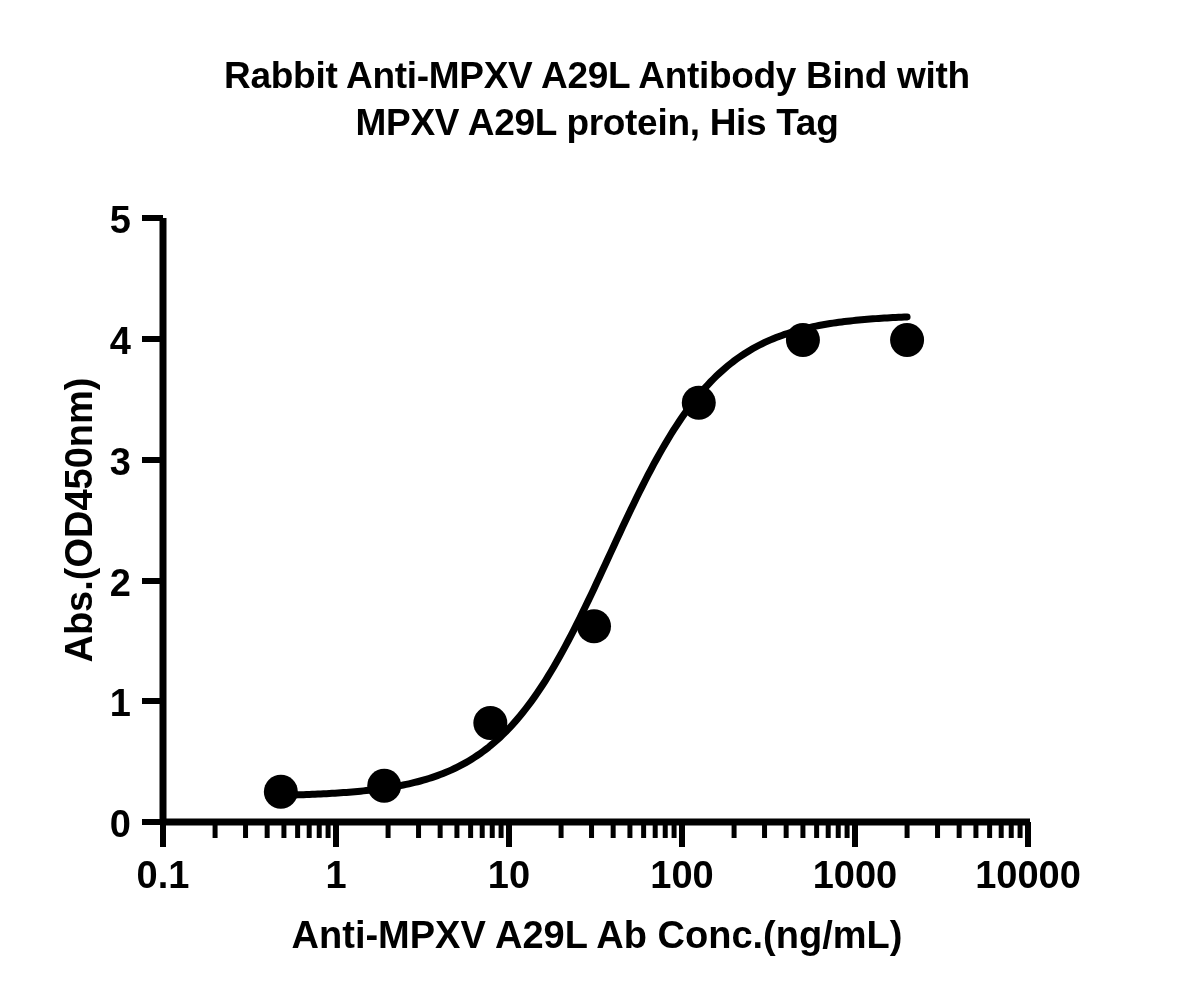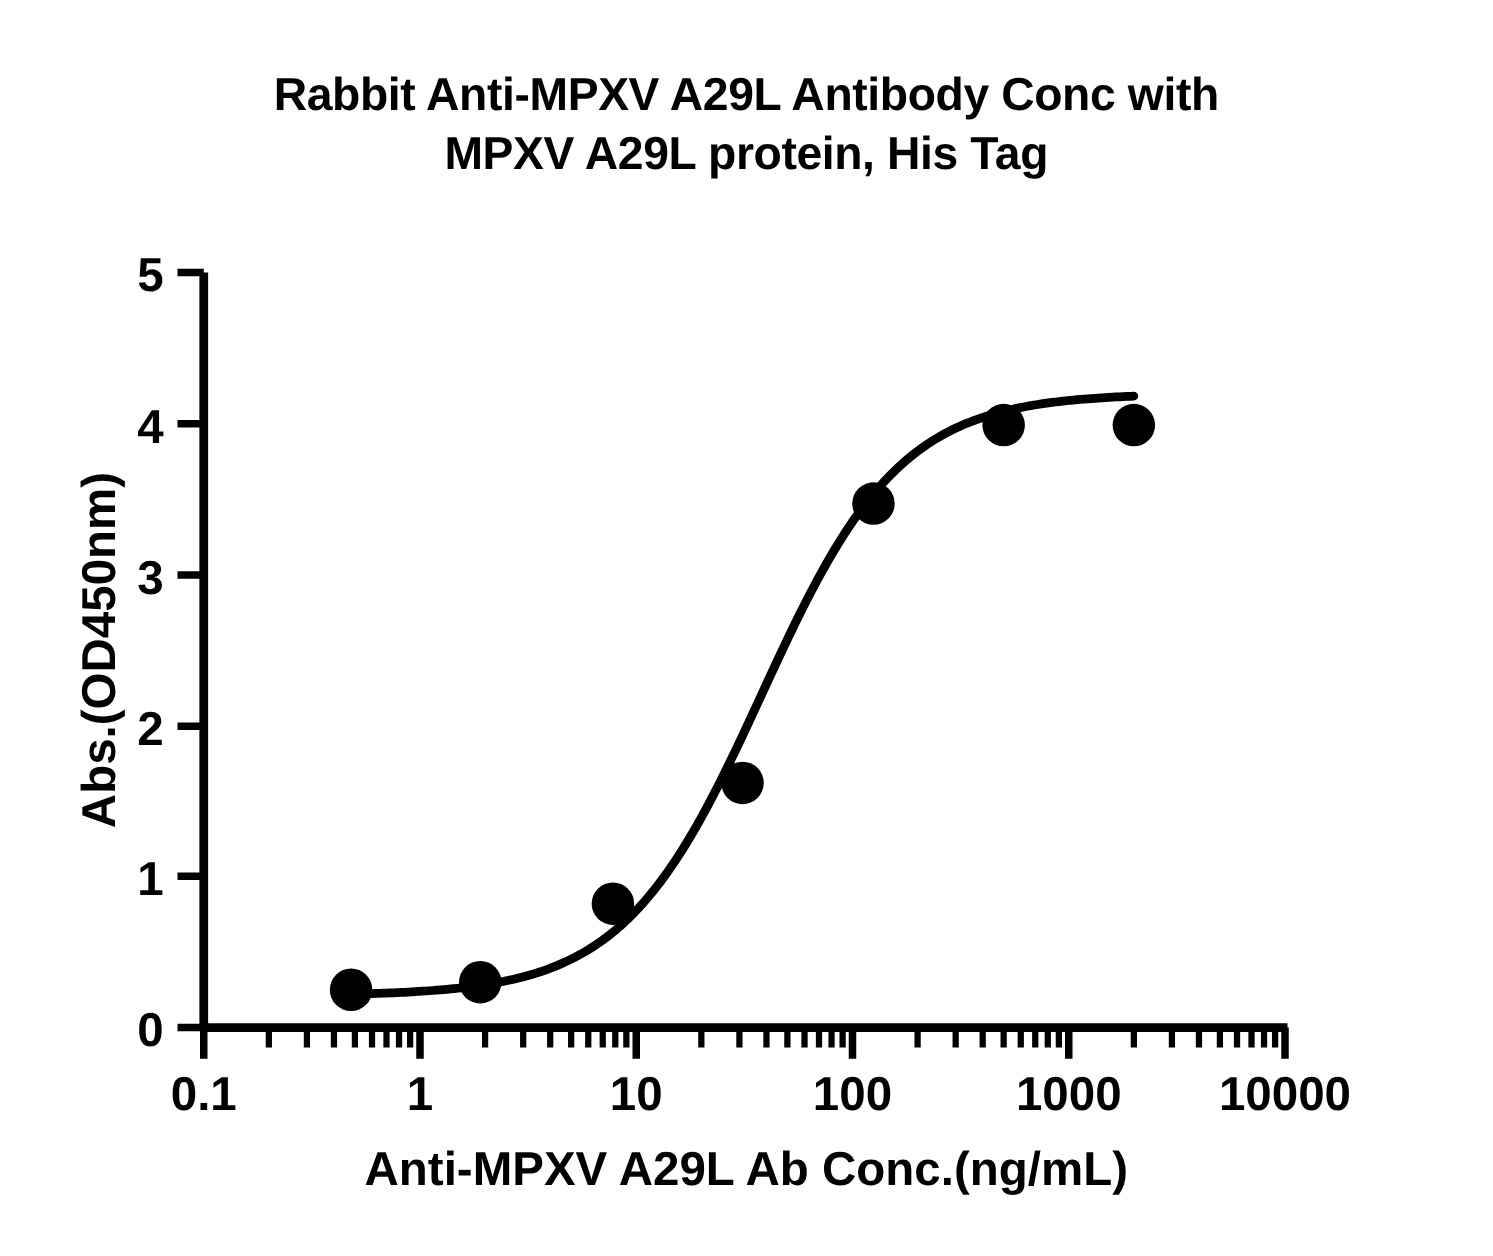--- a/index.html
+++ b/index.html
@@ -75,21 +75,21 @@
   .data-point {
     fill: #000000;
     stroke: none;
   }
 </style>
 </head>
 <body>
 
 <div id="figure">
 
-  <div id="chart-title">Rabbit Anti-MPXV A29L Antibody Conc with
+  <div id="chart-title">Rabbit Anti-MPXV A29L Antibody Bind with
 MPXV A29L protein, His Tag</div>
 
   <svg id="plot-svg" width="1194" height="1005" viewBox="0 0 1194 1005">
 
     <text class="axis-label" transform="translate(92,520) rotate(-90)" text-anchor="middle">Abs.(OD450nm)</text>
 
     <text class="axis-label" x="597" y="948" text-anchor="middle">Anti-MPXV A29L Ab Conc.(ng/mL)</text>
 
     <line class="axis-line" x1="163" y1="218" x2="163" y2="825"></line>
     <line class="axis-line" x1="160" y1="822" x2="1030" y2="822"></line>

